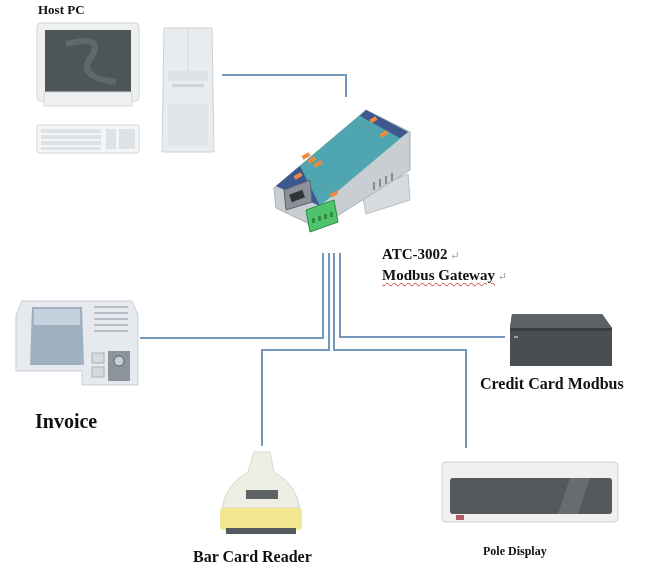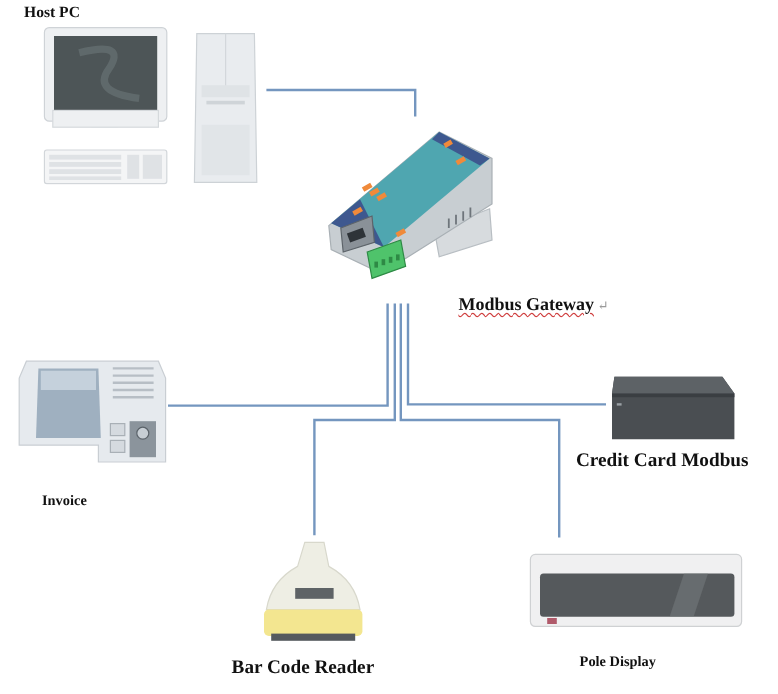--- a/index.html
+++ b/index.html
@@ -17,21 +17,21 @@
 <svg class="wires" viewBox="0 0 648 578">
   <g fill="none" stroke="#7496bf" stroke-width="2">
     <polyline points="222,75 346,75 346,97"></polyline>
     <polyline points="323,253 323,338 140,338"></polyline>
     <polyline points="329,253 329,350 262,350 262,446"></polyline>
     <polyline points="334,253 334,350 466,350 466,448"></polyline>
     <polyline points="340,253 340,337 505,337"></polyline>
   </g>
 </svg>
 
-<div class="label" style="left:20px; top:2px; font-size:13px;">Host PC</div>
+<div class="label" style="left:38px; top:2px; font-size:13px;">Host PC</div>
 
 <svg class="abs" style="left:36px;top:22px" width="108" height="88" viewBox="0 0 108 88">
   <rect x="1" y="1" width="102" height="78" rx="4" fill="#eef0f2" stroke="#cfd3d7"></rect>
   <rect x="9" y="8" width="86" height="62" fill="#4d5557"></rect>
   <path d="M30 22 Q70 12 55 35 Q40 55 80 60" stroke="#6d7678" stroke-width="6" fill="none" opacity="0.6"></path>
   <rect x="40" y="78" width="22" height="6" fill="#dadee2"></rect>
   <rect x="8" y="70" width="88" height="14" fill="#eef0f2" stroke="#d5d9dc"></rect>
 </svg>
 <svg class="abs" style="left:36px;top:124px" width="104" height="30" viewBox="0 0 104 30">
   <rect x="1" y="1" width="102" height="28" rx="2" fill="#f4f5f6" stroke="#d2d6da"></rect>
@@ -86,56 +86,57 @@
 
   <g stroke="#6e757b" stroke-width="1.5">
     <line x1="104" y1="78" x2="104" y2="86"></line>
       <line x1="110" y1="75" x2="110" y2="83"></line>
     <line x1="116" y1="72" x2="116" y2="80"></line>
       <line x1="122" y1="69" x2="122" y2="77"></line>
   </g>
 </svg>
 
 <div class="label" style="left:382px; top:244px; font-size:15px; line-height:20px;">
+  <div><span>ATC-3002</span><span class="pmark">↵</span></div>
   <div><span class="squiggle">Modbus Gateway</span><span class="pmark">↵</span></div>
 </div>
 
 <svg class="abs" style="left:12px;top:295px" width="130" height="95" viewBox="0 0 130 95">
   <path d="M10 6 L120 6 L126 20 L126 90 L70 90 L70 76 L4 76 L4 20 Z" fill="#e6eaee" stroke="#c9ced3"></path>
   <path d="M20 12 L70 12 L72 70 L18 70 Z" fill="#9fb0c0"></path>
   <path d="M22 14 L68 14 L68 30 L22 30 Z" fill="#c5d1dc"></path>
   <g stroke="#b7bec5" stroke-width="2">
     <line x1="82" y1="12" x2="116" y2="12"></line>
       <line x1="82" y1="18" x2="116" y2="18"></line>
     <line x1="82" y1="24" x2="116" y2="24"></line>
       <line x1="82" y1="30" x2="116" y2="30"></line>
     <line x1="82" y1="36" x2="116" y2="36"></line>
   </g>
   <rect x="80" y="58" width="12" height="10" fill="#d5dadf" stroke="#a9b0b6"></rect>
   <rect x="80" y="72" width="12" height="10" fill="#d5dadf" stroke="#a9b0b6"></rect>
   <rect x="96" y="56" width="22" height="30" fill="#8b949c"></rect>
   <circle cx="107" cy="66" r="5" fill="#c7ced4" stroke="#5b636a"></circle>
 </svg>
-<div class="label" style="left:35px; top:410px; font-size:12px;">Invoice</div>
+<div class="label" style="left:35px; top:410px; font-size:20px;">Invoice</div>
 
 <svg class="abs" style="left:508px;top:310px" width="106" height="58" viewBox="0 0 106 58">
   <path d="M4 4 L94 4 L104 18 L104 56 L2 56 L2 18 Z" fill="#4a4e52"></path>
   <path d="M4 4 L94 4 L104 18 L2 18 Z" fill="#5d6266"></path>
   <rect x="2" y="18" width="102" height="3" fill="#3a3e42"></rect>
   <rect x="6" y="26" width="4" height="2" fill="#9aa0a5"></rect>
 </svg>
 <div class="label" style="left:480px; top:375px; font-size:16px;">Credit Card Modbus</div>
 
 <svg class="abs" style="left:212px;top:450px" width="98" height="92" viewBox="0 0 98 92">
   <path d="M42 2 L58 2 L62 22 Q84 34 88 58 L10 58 Q14 34 36 22 Z" fill="#eeeee4" stroke="#d8d8cc"></path>
   <rect x="8" y="58" width="82" height="22" rx="4" fill="#f3e690"></rect>
   <rect x="14" y="78" width="70" height="6" fill="#555a5e"></rect>
   <rect x="34" y="40" width="32" height="9" fill="#5e6366"></rect>
 </svg>
-<div class="label" style="left:193px; top:548px; font-size:16px;">Bar Code Reader</div>
+<div class="label" style="left:193px; top:548px; font-size:16px;">Bar Card Reader</div>
 
 <svg class="abs" style="left:440px;top:460px" width="180" height="64" viewBox="0 0 180 64">
   <rect x="2" y="2" width="176" height="60" rx="4" fill="#f0f0f1" stroke="#cfd1d3"></rect>
   <rect x="10" y="18" width="162" height="36" rx="3" fill="#55595c"></rect>
   <path d="M130 18 L150 18 L138 54 L118 54 Z" fill="#7a7f82" opacity="0.5"></path>
   <rect x="16" y="55" width="8" height="5" fill="#b05a6a"></rect>
 </svg>
 <div class="label" style="left:483px; top:544px; font-size:12px;">Pole Display</div>
 
 </body></html>

